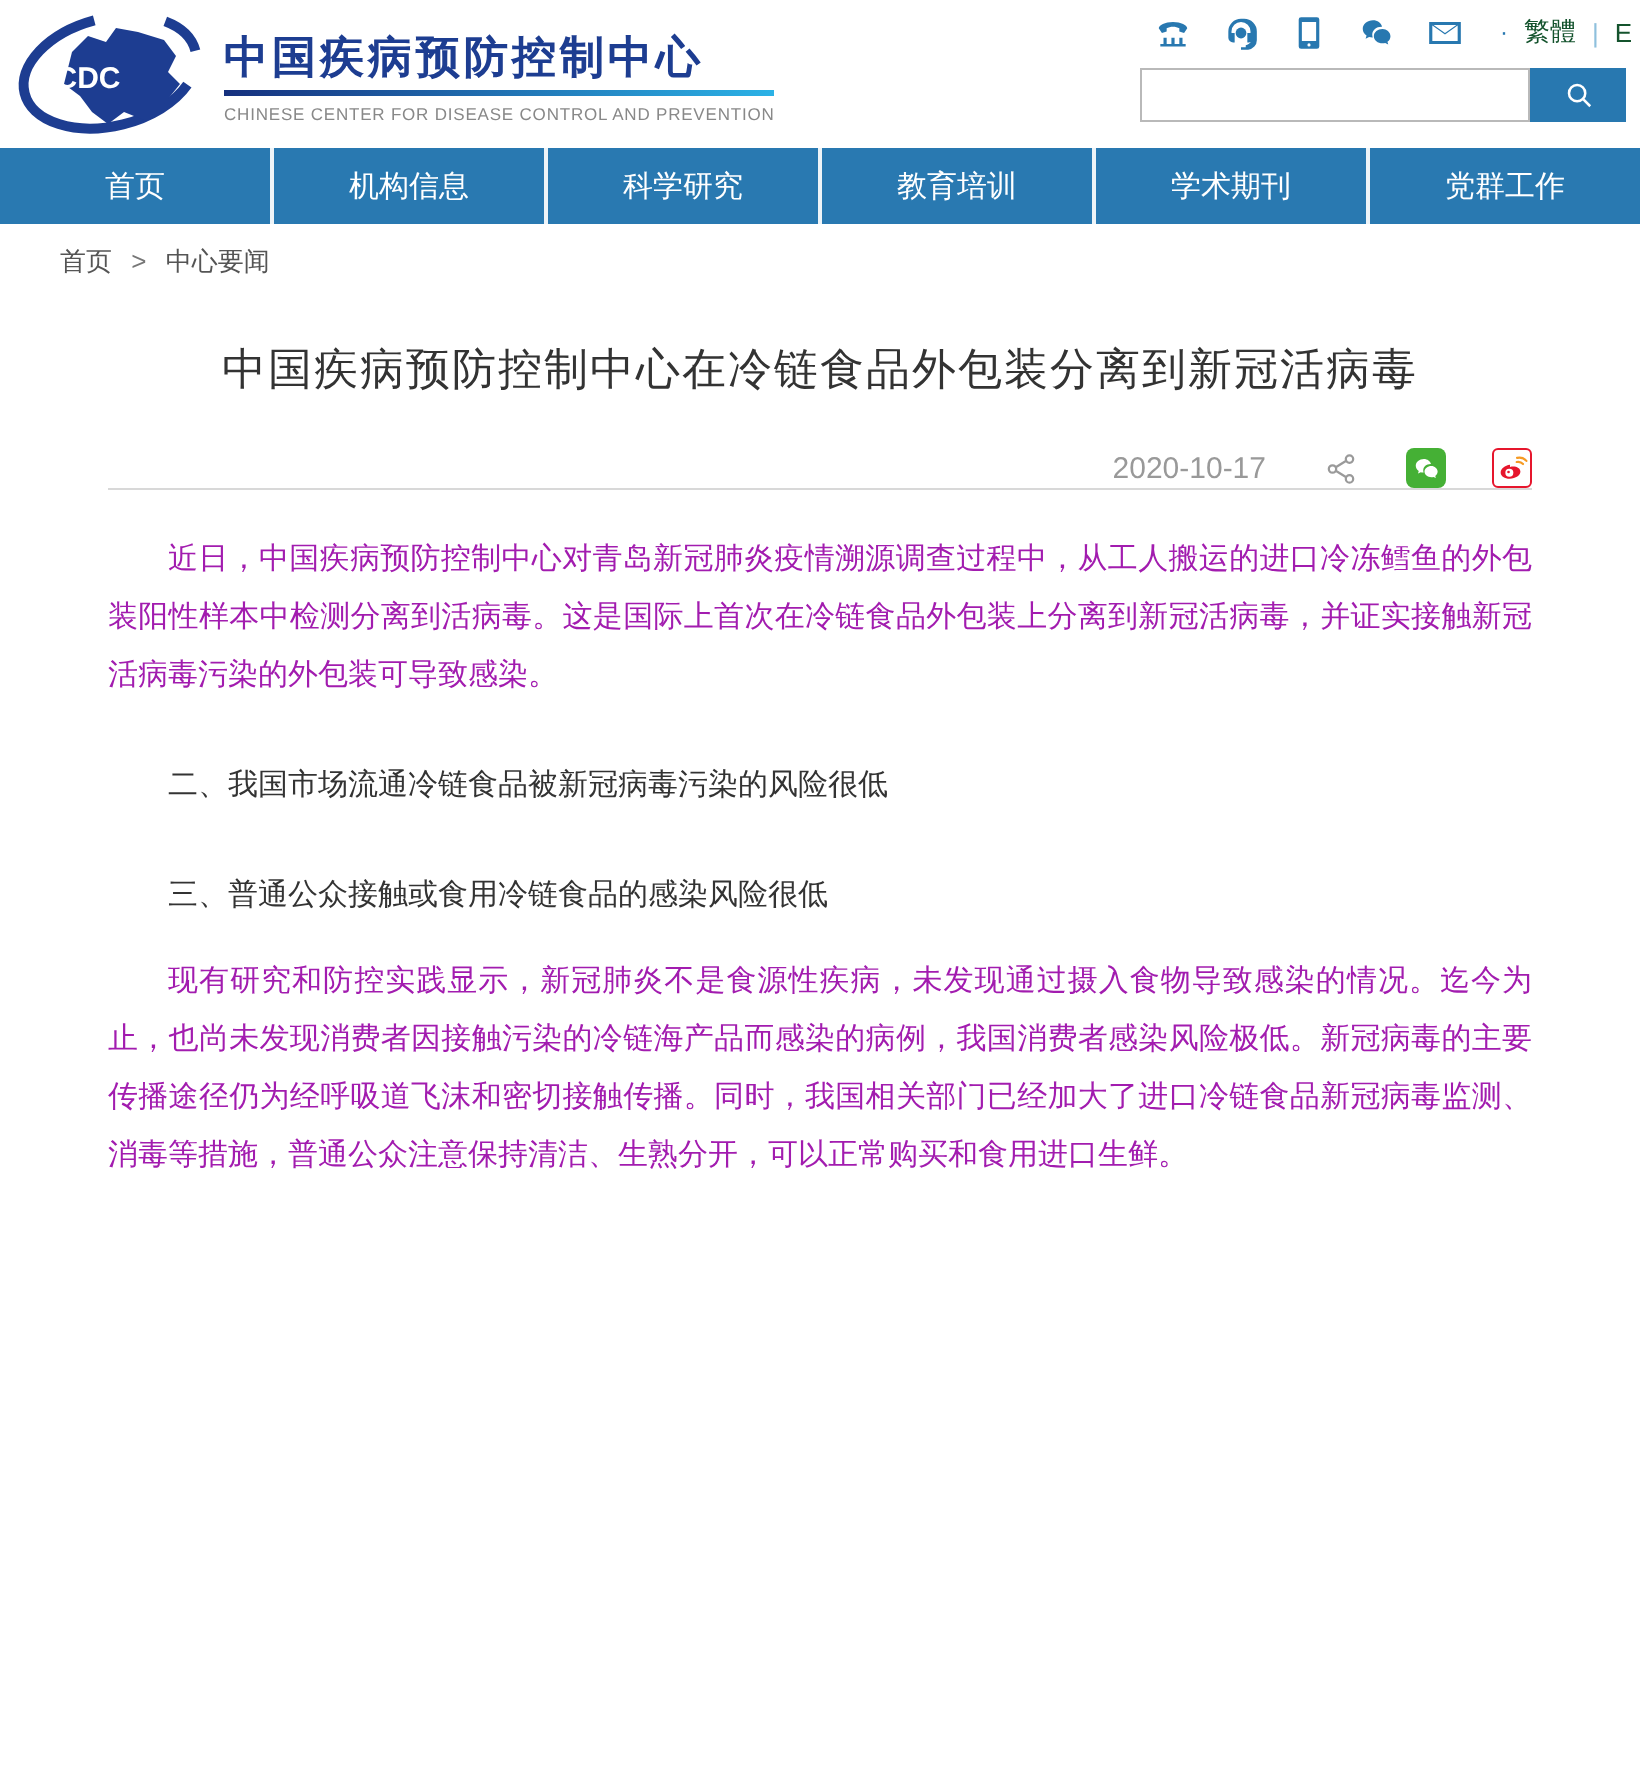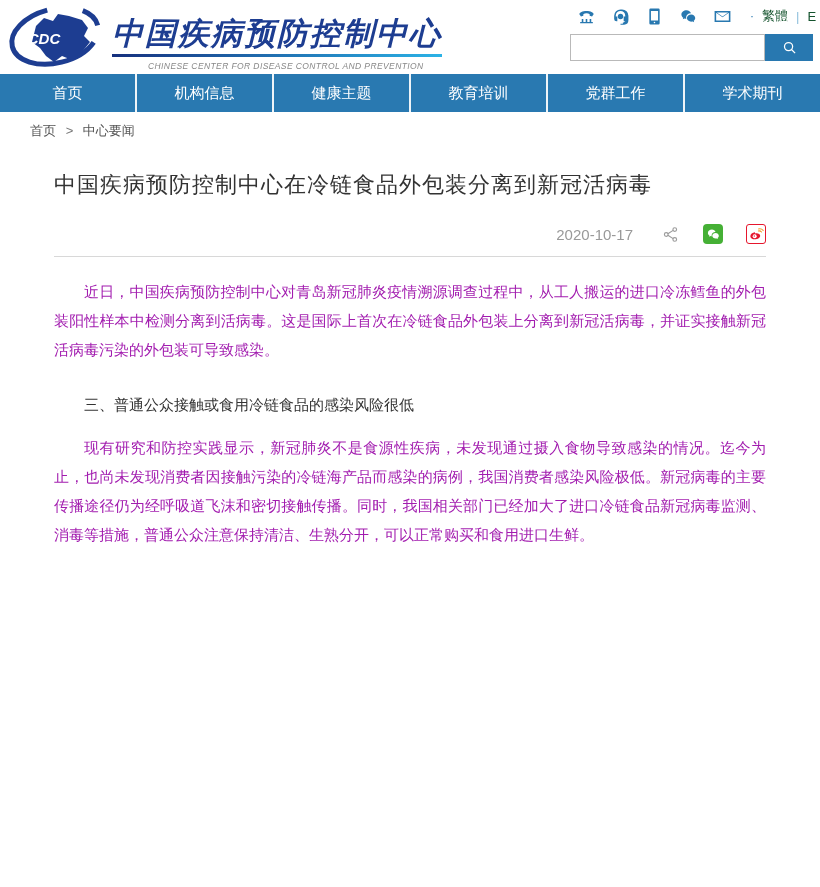--- a/index.html
+++ b/index.html
@@ -1,26 +1,26 @@
 <!DOCTYPE html>
 <html><head>
 <meta charset="utf-8">
 <style>
   * { margin:0; padding:0; box-sizing:border-box; }
   html,body { width:820px; background:#fff; font-family:"Liberation Sans","DejaVu Sans",sans-serif; }
   body { min-height:887px; overflow-x:hidden; }
 
   
   .header { position:relative; height:74px; background:#fff; padding:4px 0 0 6px; }
-  .header-left { display:flex; align-items:flex-start;font-style:italic; }
+  .header-left { display:flex; align-items:flex-start; }
   .logo { width:98px; height:68px; display:block; cursor:pointer; }
   .brand { margin-left:8px; padding-top:14px; }
-  .brand-title { font-size:31px; letter-spacing:2px; color:#1d3d91; font-weight:bold; line-height:1; }
+  .brand-title { font-size:22px; letter-spacing:2px; color:#1d3d91; font-weight:bold; line-height:1; }
   .brand-underline { height:3px; margin-top:5px; background:linear-gradient(to right,#16307e,#2bb2e6); }
-  .brand-sub { margin-top:4px; font-size:8.5px; color:#888; letter-spacing:0.4px;margin-left:36px; }
+  .brand-sub { margin-top:4px; font-size:8.5px; color:#888; letter-spacing:0.4px; }
 
   .header-right { position:absolute; top:4px; right:0; width:250px; }
   .quick-icons { display:flex; align-items:center; justify-content:flex-start; gap:14px; height:24px; padding-left:6px; }
   .qicon { width:20px; height:20px; display:inline-flex; align-items:center; justify-content:center; cursor:pointer; }
   .qicon svg { width:19px; height:19px; fill:#2878b0; }
   .lang { display:flex; align-items:center; gap:8px; font-size:13px; color:#2878b0; margin-left:4px; white-space:nowrap; }
   .lang .dot { color:#2878b0; font-size:12px; }
   .lang a { color:#14532d; text-decoration:none; cursor:pointer; }
   .lang .bar { color:#8fc0dd; }
 
@@ -34,22 +34,22 @@
   .nav a { flex:1; display:flex; align-items:center; justify-content:center; color:#fff; font-size:15px; text-decoration:none; cursor:pointer; border-right:2px solid #eef4f8; }
   .nav a:last-child { border-right:none; }
 
   
   .breadcrumb { padding:10px 12px 4px 30px; font-size:13px; color:#555; }
   .breadcrumb a { color:#555; text-decoration:none; cursor:pointer; }
   .breadcrumb .sep { margin:0 6px; color:#777; }
 
   
   .article { width:712px; margin:0 auto; }
-  .article-title { margin-top:26px; font-size:22px; font-weight:normal; color:#333; letter-spacing:1px; }
-  .meta-row { margin-top:24px; display:flex; align-items:center; justify-content:flex-end; gap:23px; padding-bottom:12px; border-bottom:1px solid #d8d8d8; }
+  .article-title { margin-top:26px; text-align:center; font-size:22px; font-weight:normal; color:#333; letter-spacing:1px; }
+  .meta-row { margin-top:24px; display:flex; align-items:center; justify-content:flex-end; gap:23px; border-bottom:1px solid #d8d8d8; }
   .meta-date { color:#999; font-size:15px; margin-right:4px; }
   .share-ic { width:20px; height:20px; display:inline-flex; align-items:center; justify-content:center; cursor:pointer; }
   .share-plain svg { width:17px; height:17px; fill:none; stroke:#9a9a9a; stroke-width:1.6; }
   .wechat-ic { background:#45b035; border-radius:4px; }
   .wechat-ic svg { width:15px; height:15px; fill:#fff; }
   .weibo-ic { background:#fff; border:1px solid #e6162d; border-radius:3px; }
   .weibo-ic svg { width:16px; height:16px; }
 
   .body-blocks { padding:6px 0 26px 0; }
   .blk { font-size:15px; color:#a21caf; line-height:29px; text-align:justify; text-indent:2em; }
@@ -118,24 +118,24 @@
             <line x1="15.5" y1="15.5" x2="21" y2="21"></line>
         </svg>
       </button>
     </div>
   </div>
 </div>
 
 <div class="nav">
   <a>首页</a>
   <a>机构信息</a>
-  <a>健康主题</a>
+  <a>科学研究</a>
   <a>教育培训</a>
+  <a>学术期刊</a>
   <a>党群工作</a>
-  <a>学术期刊</a>
 </div>
 
 <div class="breadcrumb">
   <a>首页</a>
   <span class="sep">&gt;</span>
   <a>中心要闻</a>
 </div>
 
 <div class="article">
   <h1 class="article-title">中国疾病预防控制中心在冷链食品外包装分离到新冠活病毒</h1>
@@ -162,17 +162,18 @@
         <circle cx="10" cy="15.5" r="3" fill="#fff"></circle>
           <circle cx="9.4" cy="15" r="1" fill="#e6162d"></circle>
         <path d="M15.5 7.5c1.8-.4 3.6.2 4.8 1.5" fill="none" stroke="#f59a23" stroke-width="1.6" stroke-linecap="round"></path>
         <path d="M15.8 4.4c2.7-.6 5.4.3 7 2.3" fill="none" stroke="#f59a23" stroke-width="1.6" stroke-linecap="round"></path>
       </svg>
     </span>
   </div>
 
   <div class="body-blocks">
     <p class="blk p">近日，中国疾病预防控制中心对青岛新冠肺炎疫情溯源调查过程中，从工人搬运的进口冷冻鳕鱼的外包装阳性样本中检测分离到活病毒。这是国际上首次在冷链食品外包装上分离到新冠活病毒，并证实接触新冠活病毒污染的外包装可导致感染。</p>
+    <p class="blk h">二、我国市场流通冷链食品被新冠病毒污染的风险很低</p>
     <p class="blk h">三、普通公众接触或食用冷链食品的感染风险很低</p>
     <p class="blk p">现有研究和防控实践显示，新冠肺炎不是食源性疾病，未发现通过摄入食物导致感染的情况。迄今为止，也尚未发现消费者因接触污染的冷链海产品而感染的病例，我国消费者感染风险极低。新冠病毒的主要传播途径仍为经呼吸道飞沫和密切接触传播。同时，我国相关部门已经加大了进口冷链食品新冠病毒监测、消毒等措施，普通公众注意保持清洁、生熟分开，可以正常购买和食用进口生鲜。</p>
 
   </div>
 </div>
 
 </body></html>

